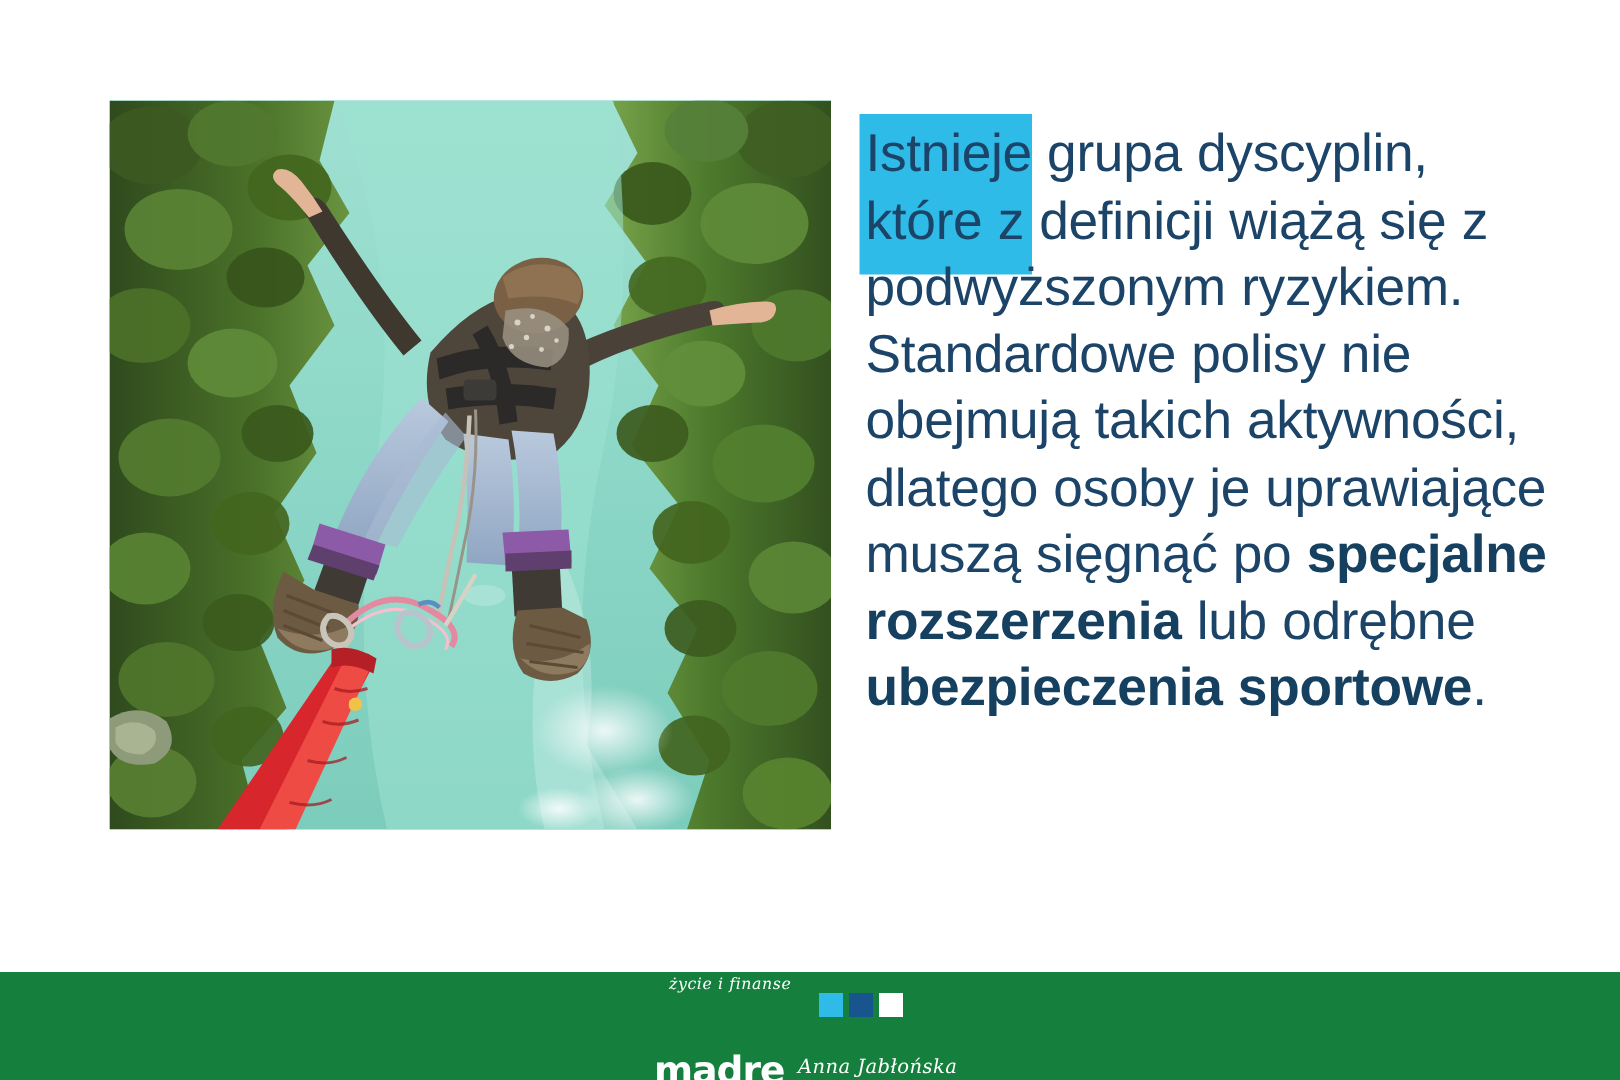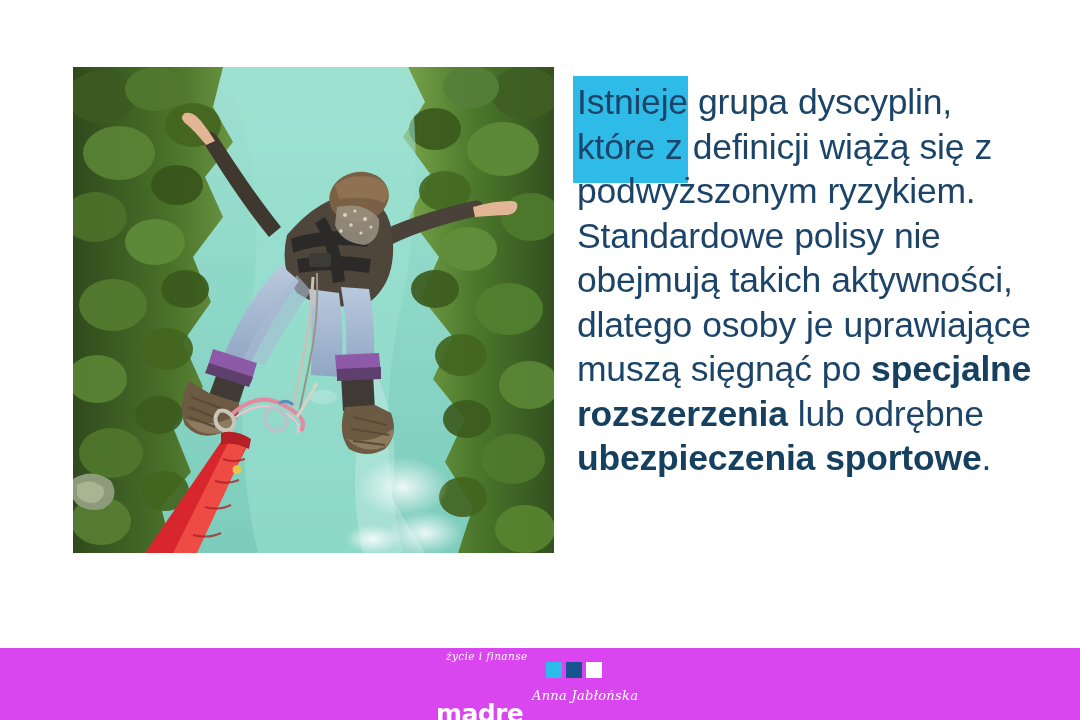--- a/index.html
+++ b/index.html
@@ -67,21 +67,21 @@
   }
   .body-text .b { font-weight: 700; color: #16405f; }
 
   
   .footer {
     position: absolute;
     left: 0;
     top: 648px;
     width: 1080px;
     height: 72px;
-    background: #d946ef;
+    background: #15803d;
   }
   .logo-block {
     position: absolute;
     left: 50%;
     top: 0px;
     transform: translateX(-50%);
     width: 260px;
     height: 72px;
   }
   .logo-tag {
@@ -114,21 +114,21 @@
     font-family: "DejaVu Sans", sans-serif;
     font-weight: 700;
     font-size: 25px;
     letter-spacing: -0.6px;
     color: #ffffff;
     line-height: 25px;
   }
   .logo-sign {
     position: absolute;
     left: 122px;
-    top: 40px;
+    top: 56px;
     font-family: "DejaVu Serif", serif;
     font-style: italic;
     font-size: 13px;
     letter-spacing: 0.3px;
     color: #ffffff;
     white-space: nowrap;
   }
   .logo-squares {
     position: absolute;
     left: 136px;

